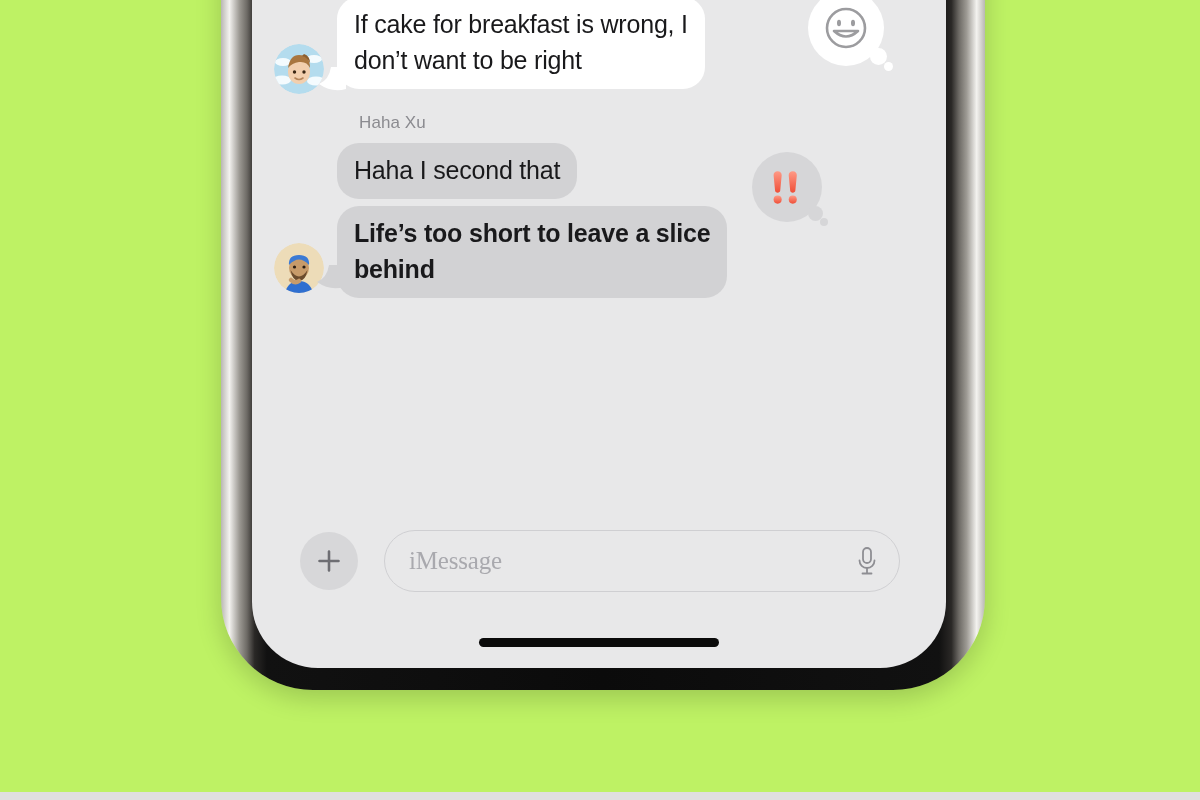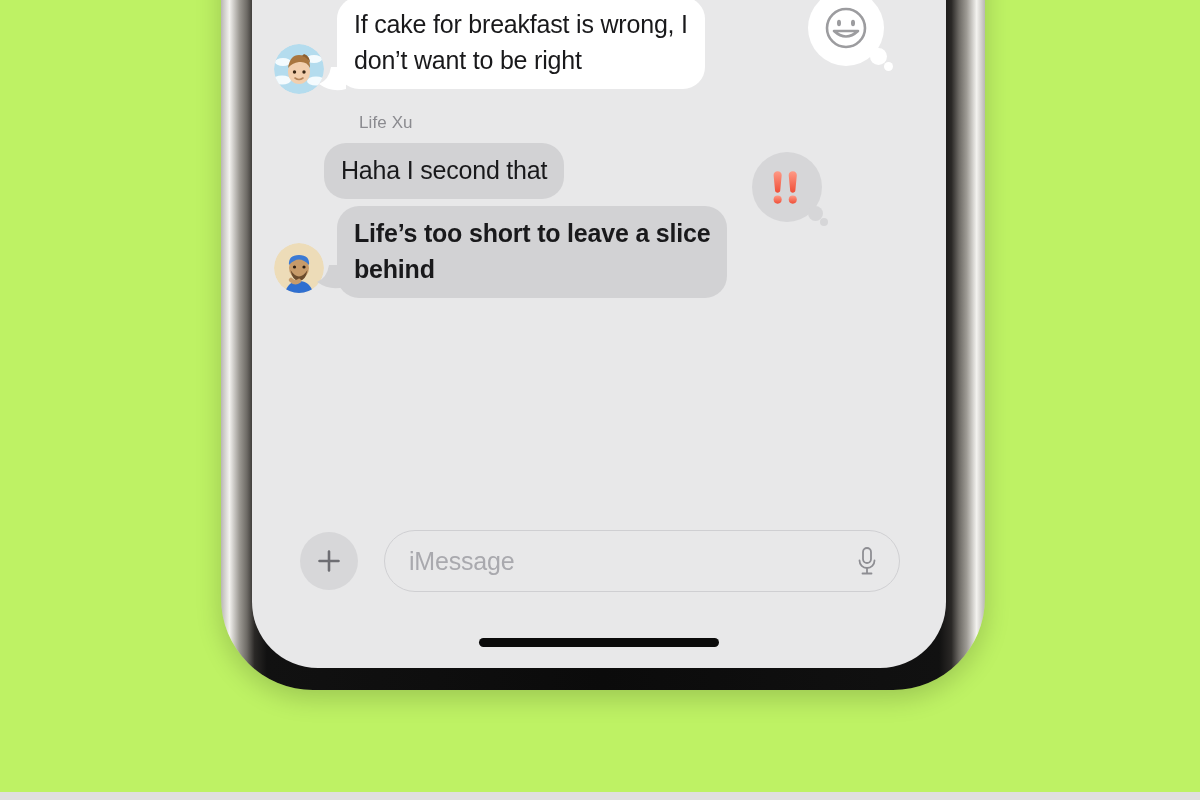--- a/index.html
+++ b/index.html
@@ -74,20 +74,21 @@
   .tapback .dot1, .tapback .dot2 { position: absolute; border-radius: 50%; }
 
   
   #input-bar {
     position: absolute;
     left: 0; right: 0; bottom: 62px;
     height: 90px;
     display: flex;
     align-items: center;
     padding: 0 36px 0 24px;
+    font-family: Liberation Serif, serif;
   }
   #plus-button {
     width: 58px; height: 58px; border-radius: 50%;
     background: #d7d7d9;
     display: flex; align-items: center; justify-content: center;
     flex: none;
     margin-left: 24px;
   }
   #imessage-field {
     flex: 1;
@@ -156,23 +157,23 @@
         <svg width="44" height="44" viewBox="0 0 44 44">
           <circle cx="22" cy="22" r="19" fill="none" stroke="#9c9c9f" stroke-width="2.6"></circle>
           <ellipse cx="15" cy="17" rx="2" ry="3.2" fill="#9c9c9f"></ellipse>
           <ellipse cx="29" cy="17" rx="2" ry="3.2" fill="#9c9c9f"></ellipse>
           <path d="M10 25 q12 11 24 0 z" fill="none" stroke="#9c9c9f" stroke-width="2.6" stroke-linejoin="round"></path>
         </svg>
         <div class="dot1" style="width:17px; height:17px; background:#ffffff; left:62px; top:58px;"></div>
         <div class="dot2" style="width:9px; height:9px; background:#ffffff; left:76px; top:72px;"></div>
       </div>
 
-      <div class="sender-name" style="left:107px; top:341px;">Life Xu</div>
-
-      <div class="bubble gray" style="left:72px; top:371px;">Haha I second that</div>
+      <div class="sender-name" style="left:107px; top:341px;">Haha Xu</div>
+
+      <div class="bubble gray" style="left:85px; top:371px;">Haha I second that</div>
 
       <div class="tapback" style="left:500px; top:380px; width:70px; height:70px; background:#d6d6d8;">
         <svg width="32" height="36" viewBox="0 0 44 50">
           <defs>
             <linearGradient id="exg2" x1="0" y1="0" x2="0" y2="1">
               <stop offset="0%" stop-color="#ff9a86"></stop>
               <stop offset="100%" stop-color="#ef4f38"></stop>
             </linearGradient>
           </defs>
           <path d="M9 3 C12.5 3 15 5.5 14.6 9 L12.6 30 C12.4 32 11 33 9 33 C7 33 5.6 32 5.4 30 L3.4 9 C3 5.5 5.5 3 9 3 Z" fill="url(#exg2)"></path>

